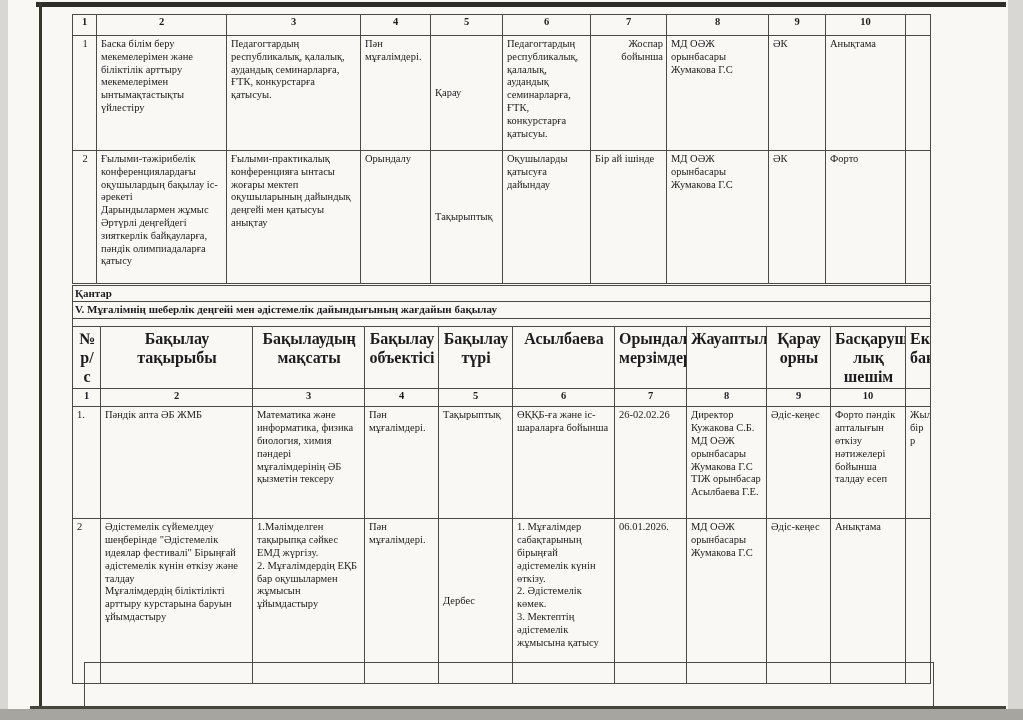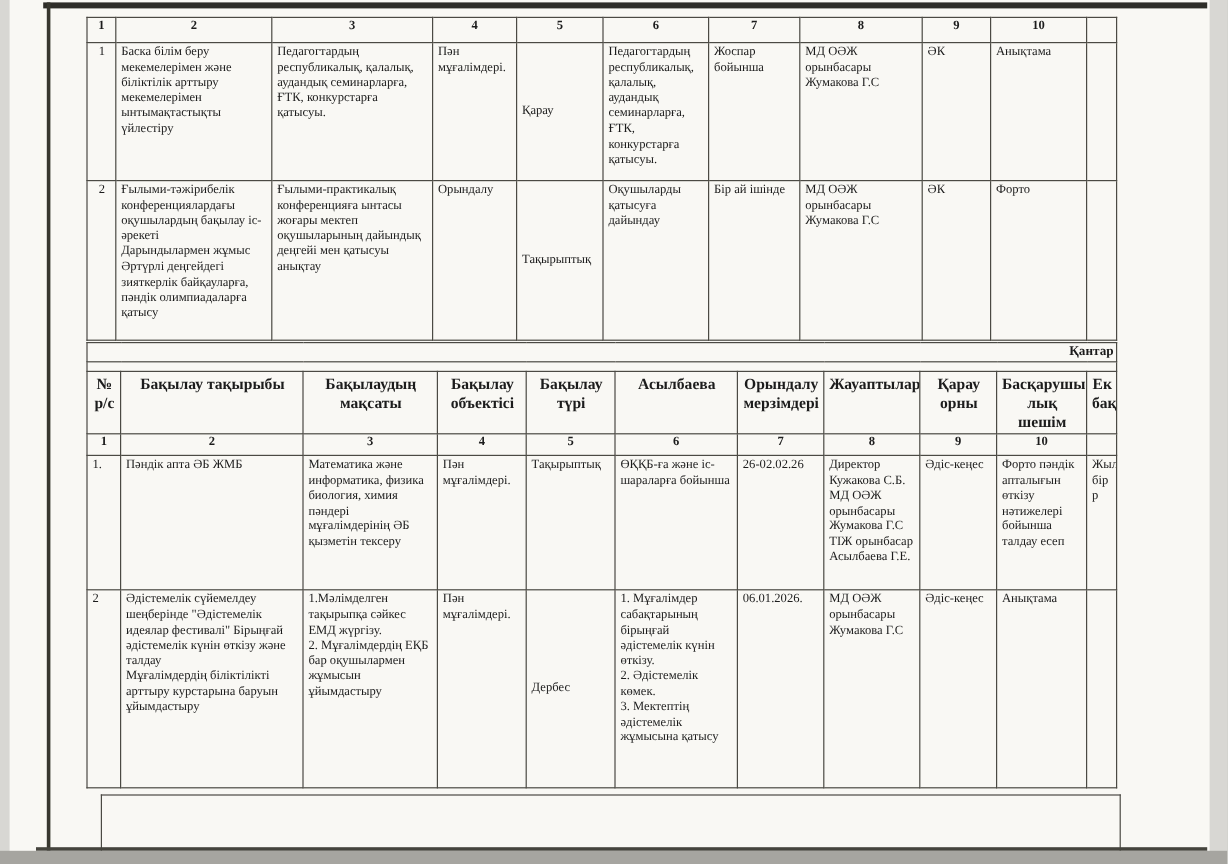--- a/index.html
+++ b/index.html
@@ -11,25 +11,25 @@
   .bottom-line{position:absolute;left:30px;top:706px;width:976px;height:3px;background:#45443d;}
   .bottom-strip{position:absolute;left:0;top:709px;width:1023px;height:11px;background:#a6a5a0;}
 
   table.doc-table{position:absolute;border-collapse:collapse;table-layout:fixed;
         font-size:10.5px;line-height:1.22;}
   .doc-table td{border:1px solid #4b4a44;vertical-align:top;padding:2px 3px 2px 4px;
         overflow:hidden;white-space:pre-line;}
   .t1{left:72px;top:14px;width:858px;}
   .t2{left:72px;top:285px;width:858px;}
   tr.numrow td{font-weight:bold;text-align:center;white-space:normal;padding:1px 0;}
-  tr.hdr td{font-weight:bold;text-align:center;font-size:13px;line-height:1.2;}
-  tr.span-row td{font-weight:bold;text-align:right;font-size:11px;padding:1px 2px;}
+  tr.hdr td{font-weight:bold;text-align:center;font-size:16px;line-height:1.2;}
+  tr.span-row td{font-weight:bold;text-align:left;font-size:11px;padding:1px 2px;}
   td.idx{text-align:center;}
   td.v-mid{vertical-align:middle;}
-  td.center{text-align:left;}
+  td.center{text-align:right;}
   .bottom-box{position:absolute;left:84px;top:662px;width:848px;height:48px;
         border:1px solid #4b4a44;border-bottom:none;}
 </style>
 </head>
 <body>
 
 <div class="scan">
   <div class="paper"></div>
   <div class="top-band"></div>
   <div class="fold-line"></div>
@@ -104,20 +104,23 @@
       <col style="width:72px">
         <col style="width:80px">
         <col style="width:64px">
       <col style="width:75px">
         <col style="width:25px">
     </colgroup>
     <tbody>
         <tr class="span-row" style="height:15px">
       <td colspan="11">Қантар</td>
     </tr>
+    <tr class="span-row" style="height:14px">
+      <td colspan="11">V. Мұғалімнің шеберлік деңгейі мен әдістемелік дайындығының жағдайын бақылау</td>
+    </tr>
     <tr style="height:8px">
       <td colspan="11"></td>
     </tr>
     <tr class="hdr" style="height:36px">
       <td>№ р/с</td>
       <td>Бақылау тақырыбы</td>
       <td>Бақылаудың мақсаты</td>
       <td>Бақылау объектісі</td>
       <td>Бақылау түрі</td>
       <td>Асылбаева</td>

